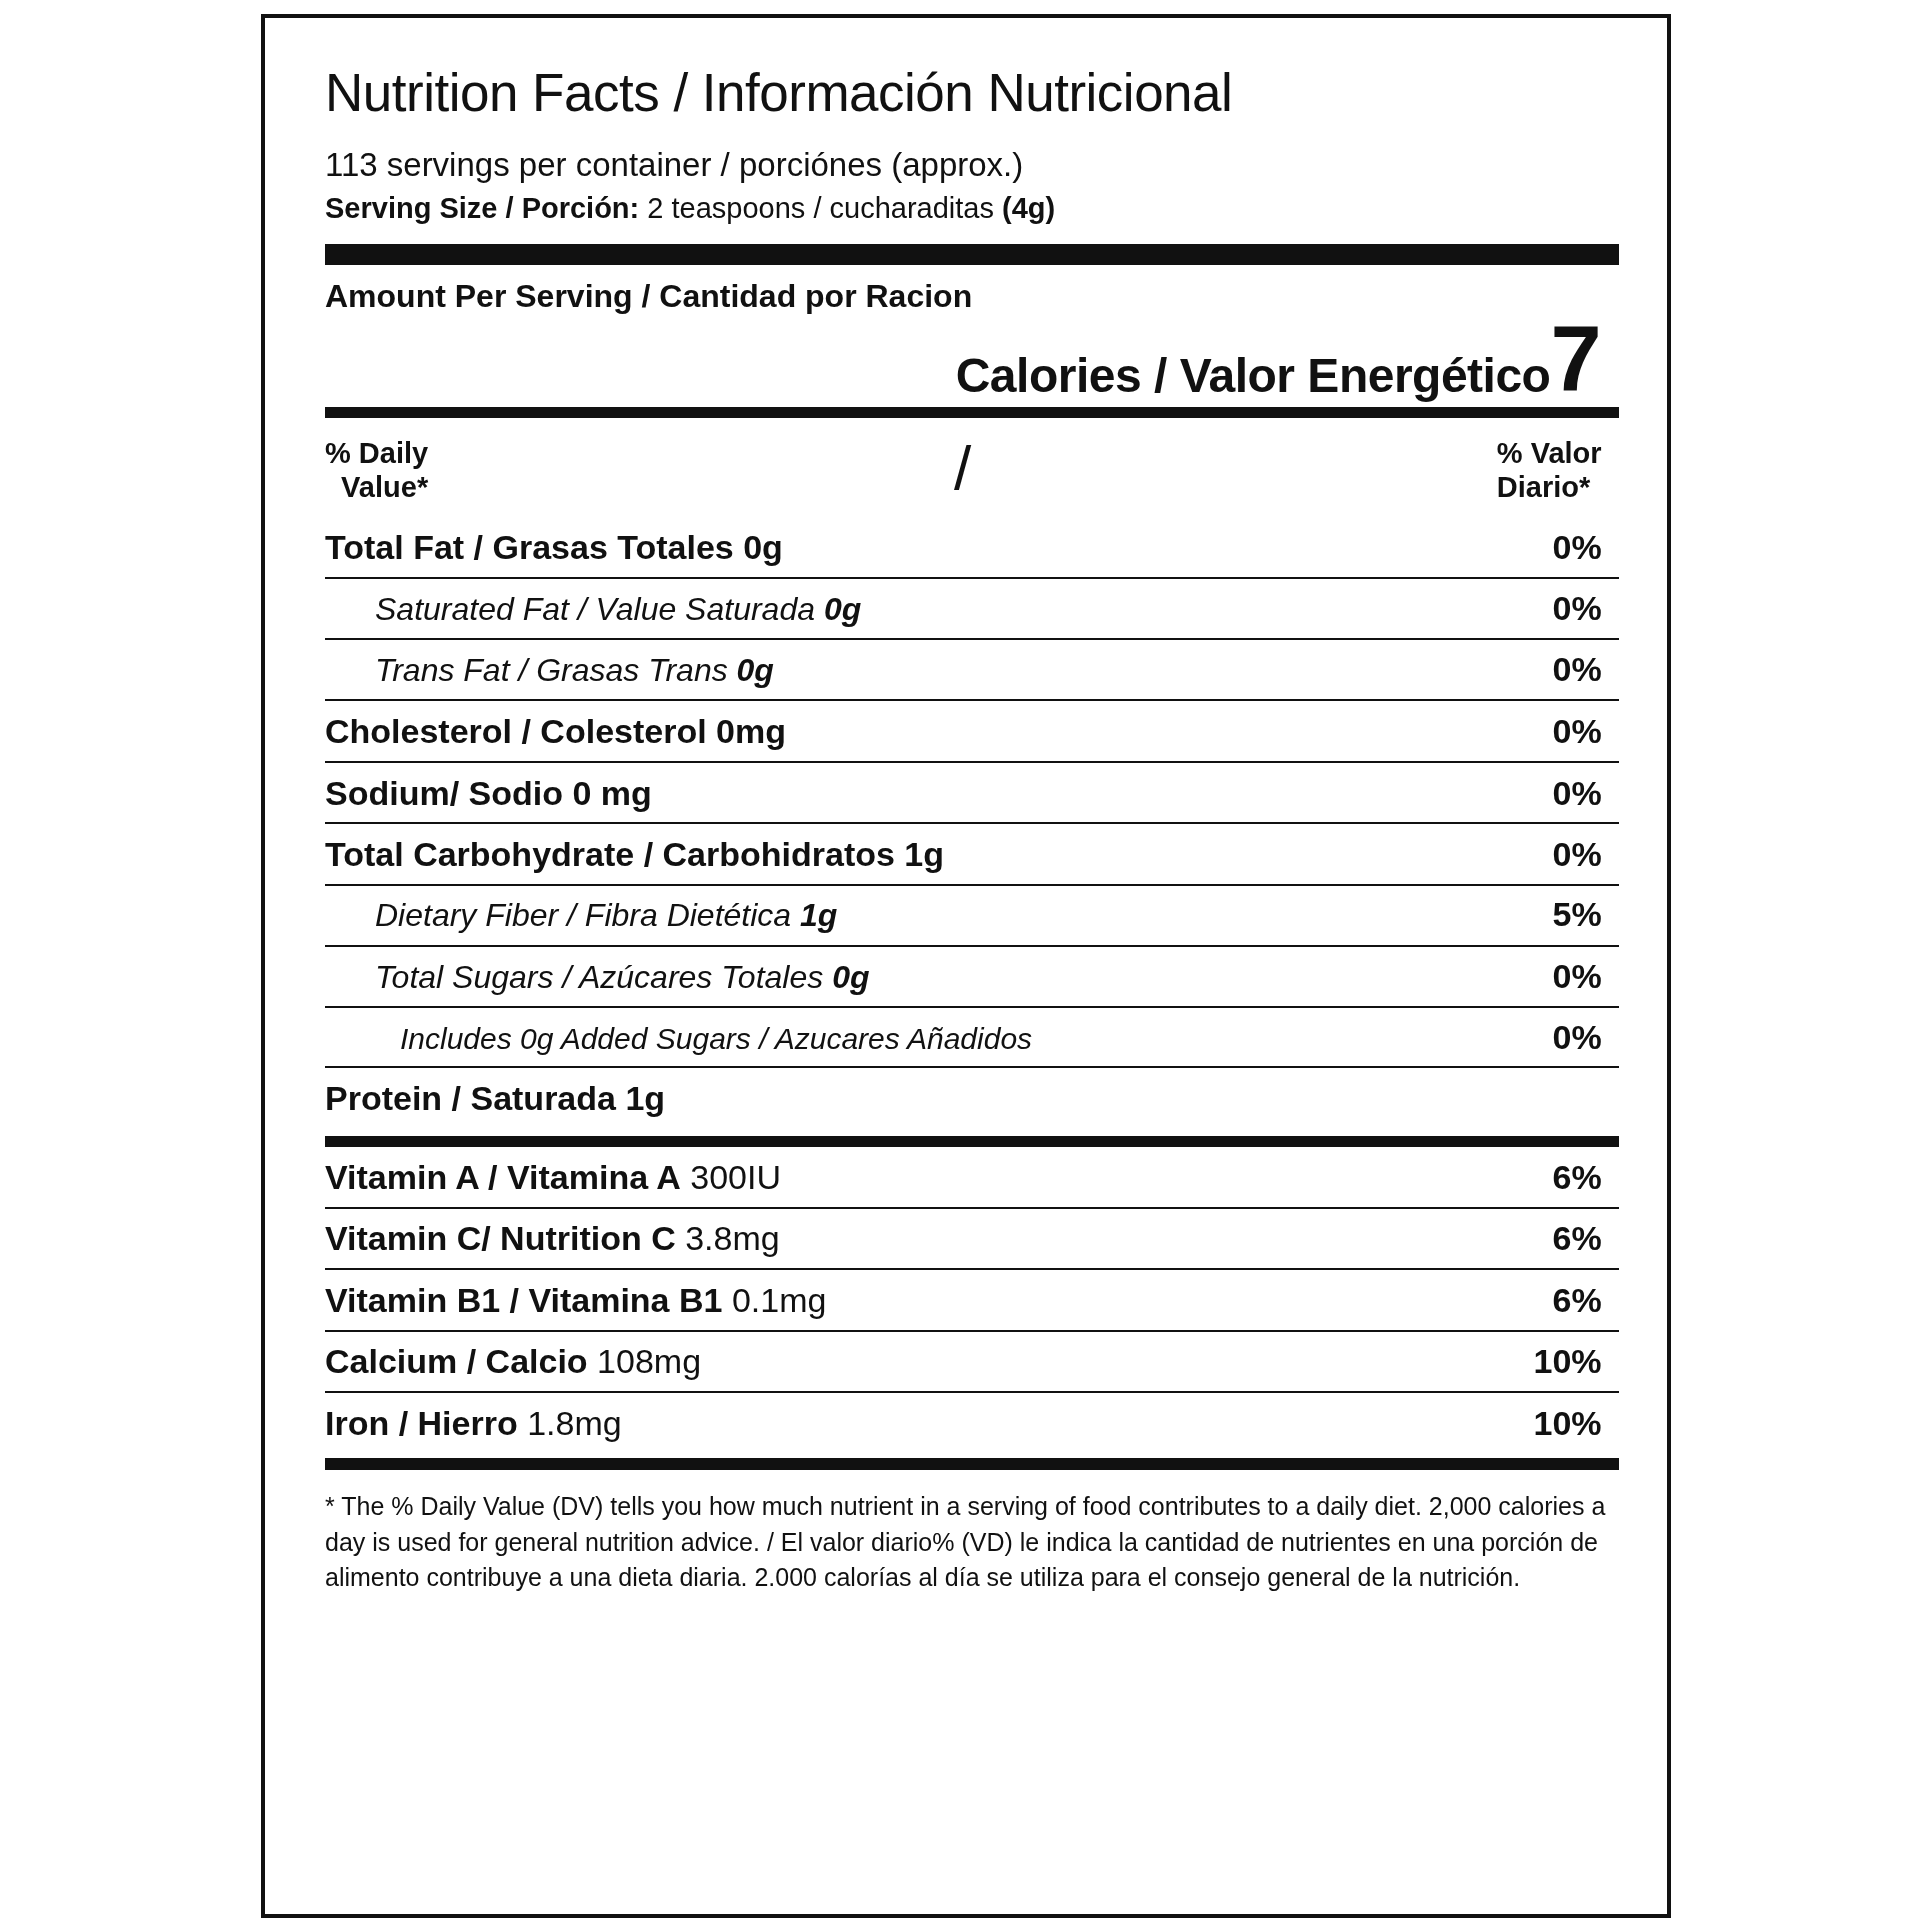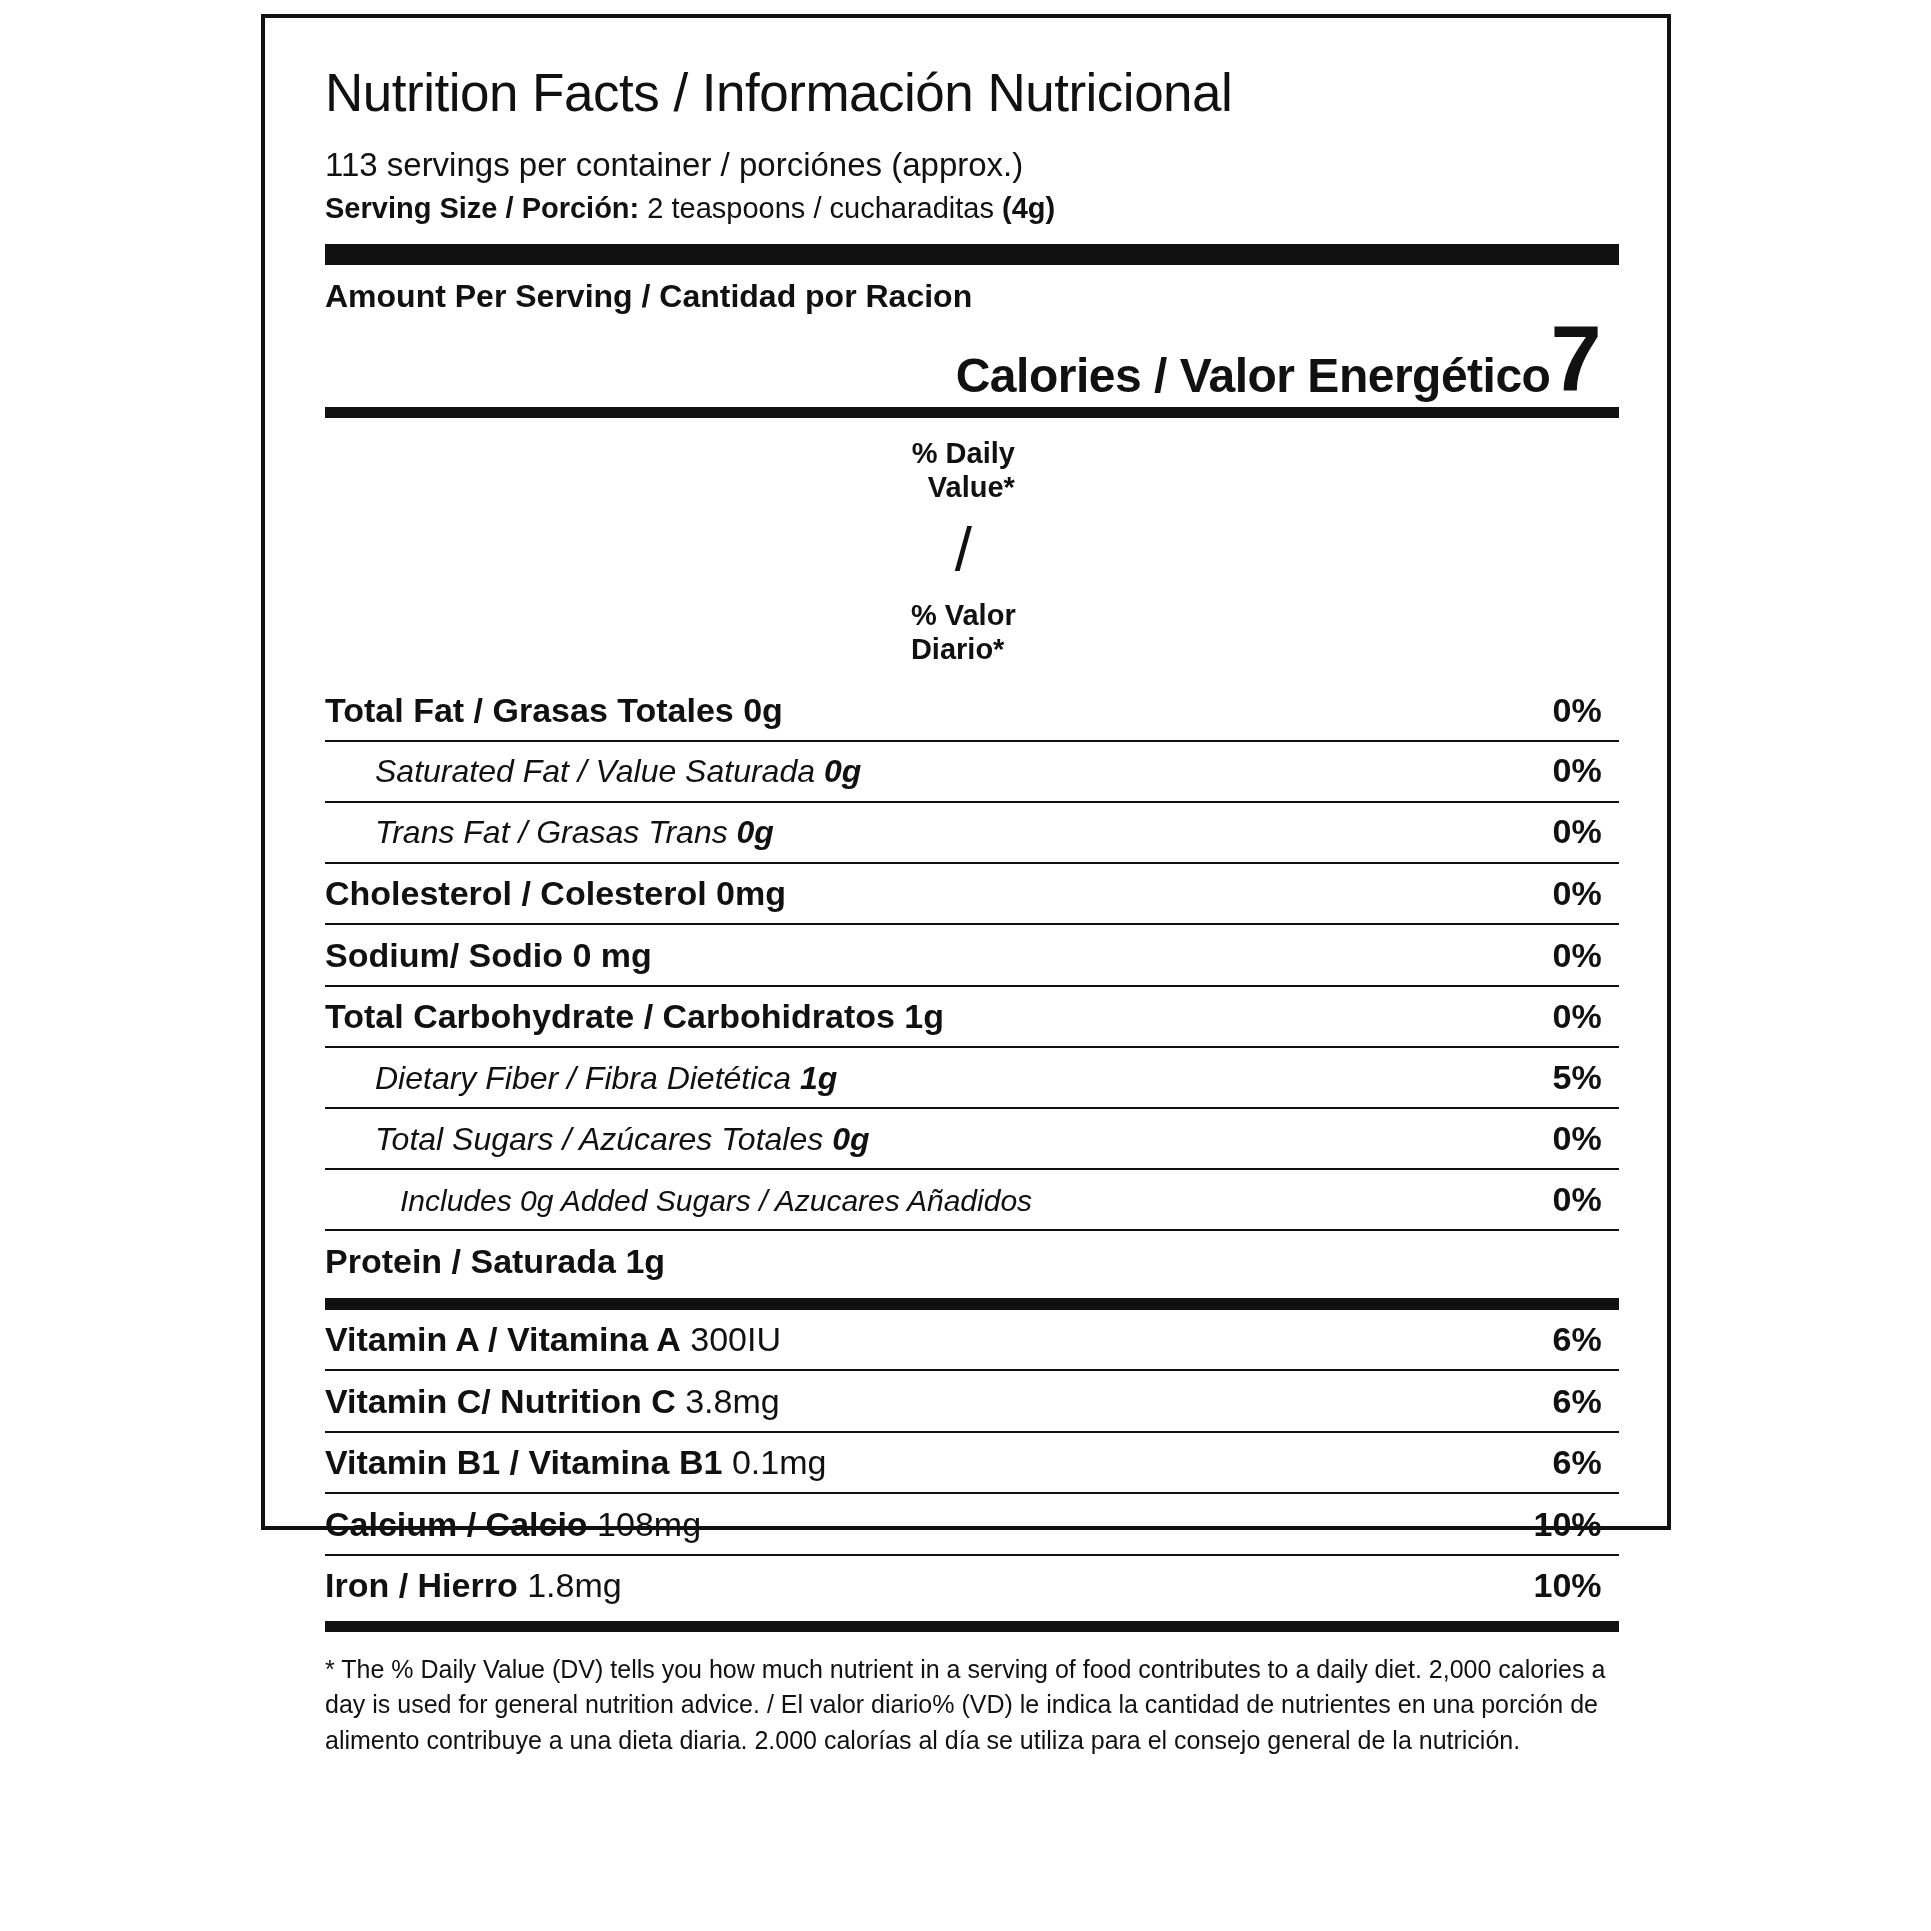--- a/index.html
+++ b/index.html
@@ -20,21 +20,21 @@
     background: #ffffff;
     display: flex;
     align-items: flex-start;
     justify-content: center;
   }
   .panel {
     position: absolute;
     left: 261px;
     top: 13.5px;
     width: 1410px;
-    height: 1516px;
+    height: 1904px;
     border: 4.8px solid #111111;
     box-sizing: border-box;
     background: #ffffff;
   }
   .inner {
     position: absolute;
     left: 60px;
     top: 46px;
     right: 46px;
     width: 1294px;
@@ -96,25 +96,24 @@
   .calories-value {
     font-size: 92px;
     font-weight: 700;
     line-height: 0.92;
     padding-right: 17.4px;
   }
 
   
   .dv-head {
     display: flex;
-    justify-content: center;
+    justify-content: space-between;
     align-items: center;
     padding: 17.4px 17.4px 13.5px 0;
     gap: 16px;
-    flex-direction: column;
   }
   .dv-left, .dv-right {
     font-size: 29px;
     font-weight: 700;
     line-height: 1.18;
   }
   .dv-left { text-align: right; }
   .dv-right { text-align: left; }
   .dv-slash {
     font-size: 62px;

